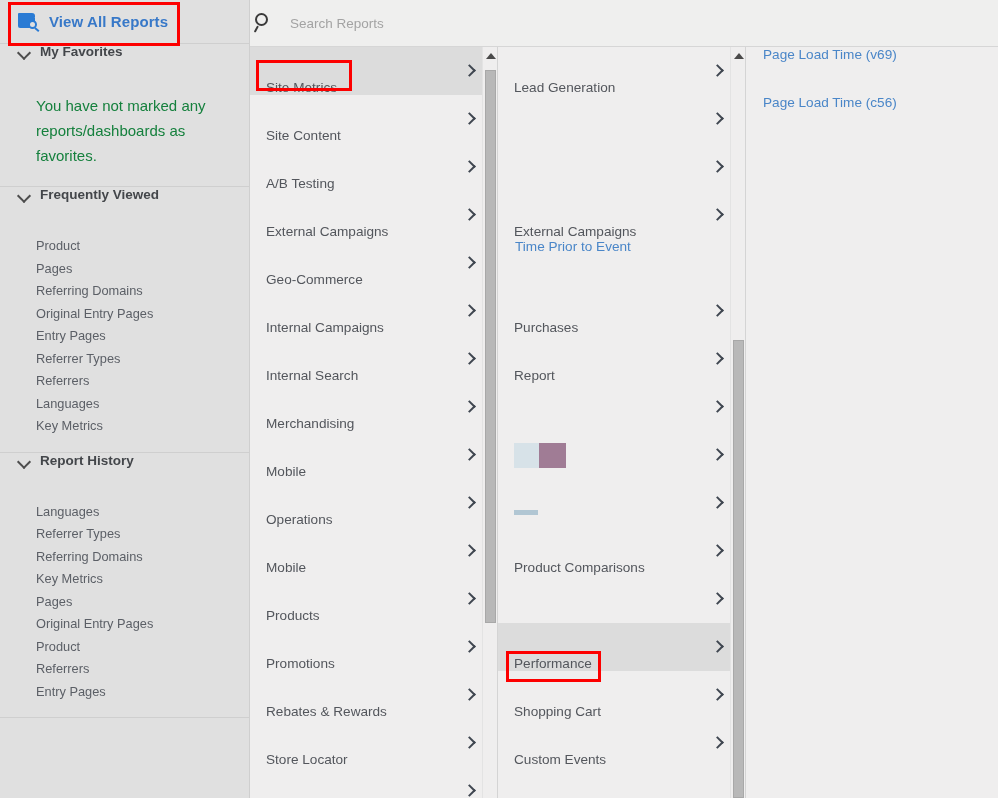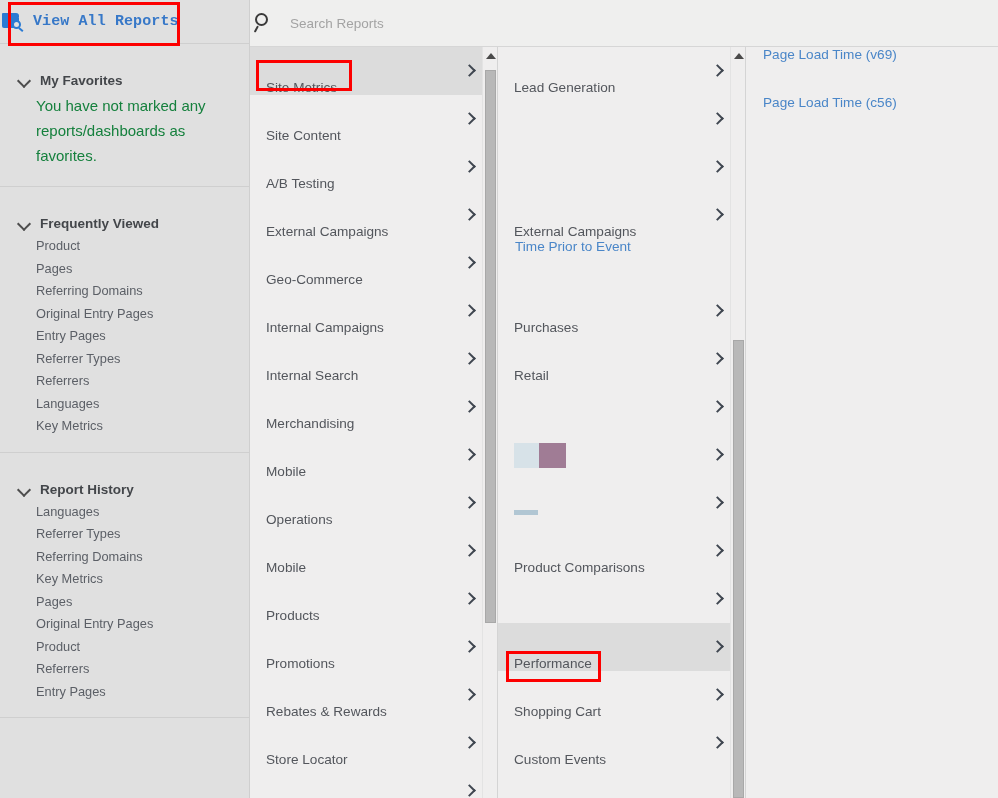--- a/index.html
+++ b/index.html
@@ -32,22 +32,21 @@
     overflow: hidden;
   }
 
   .view-all-row {
     position: relative;
     height: 44px;
     border-bottom: 1px solid #cfcfcf;
     box-sizing: border-box;
     display: flex;
     align-items: center;
-    padding-left: 2px;
-    font-family: Liberation Mono, monospace;
+    padding-left: 18px;
   }
 
   .folder-icon {
     width: 22px;
     height: 18px;
     position: relative;
     margin-right: 9px;
     flex: none;
   }
   .folder-icon .f-back {
@@ -84,21 +83,21 @@
 
   .view-all-label {
     color: #3778c8;
     font-size: 15px;
     font-weight: bold;
     letter-spacing: 0.1px;
   }
 
   .section-head {
     display: flex;
-    align-items: flex-end;
+    align-items: flex-start;
     height: 44px;
     padding-left: 16px;
     box-sizing: border-box;
   }
   .section-head .chev {
     width: 16px;
     height: 16px;
     margin-right: 8px;
     position: relative;
     flex: none;
@@ -459,21 +458,21 @@
           <span class="arrow"></span>
         </div>
         <div class="link-item">
           <span class="li-label">Time Prior to Event</span>
         </div>
         <div class="menu-item">
           <span class="mi-label">Purchases</span>
           <span class="arrow"></span>
         </div>
         <div class="menu-item">
-          <span class="mi-label">Retail</span>
+          <span class="mi-label">Report</span>
           <span class="arrow"></span>
         </div>
         <div class="menu-item">
           <span class="mi-label"></span>
           <span class="arrow"></span>
         </div>
         <div class="menu-item">
           <span class="ph ph-a"></span>
           <span class="ph ph-b"></span>
           <span class="arrow"></span>

